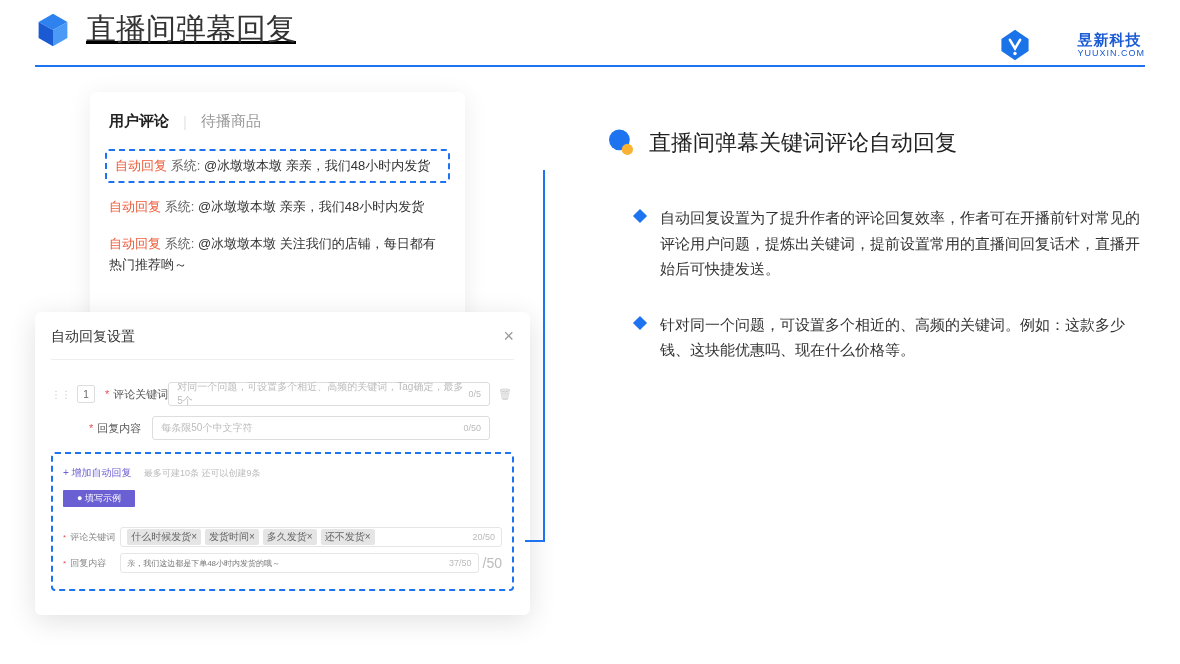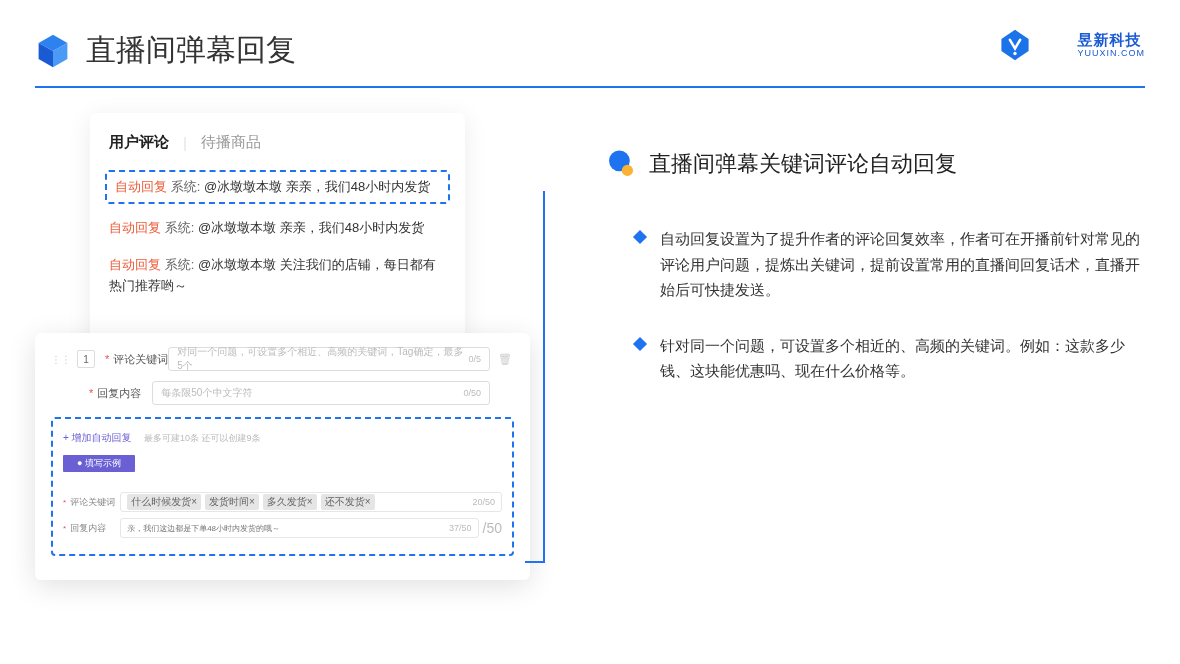--- a/index.html
+++ b/index.html
@@ -7,22 +7,23 @@
       width: 1180px;
       height: 664px;
       background: #ffffff;
       font-family: "Microsoft YaHei", "PingFang SC", sans-serif;
       position: relative;
       overflow: hidden;
     }
     .header {
       display: flex;
       align-items: center;
-      padding: 30px 35px 0 35px;
+      padding: 9px 35px 0 35px;
       position: relative;
+      text-decoration: underline;
     }
     .header-icon {
       width: 36px;
       height: 36px;
       margin-right: 15px;
       position: relative;
     }
     .header-title {
       font-size: 30px;
       font-weight: 400;
@@ -232,20 +233,24 @@
         <span class="reply-text">@冰墩墩本墩 亲亲，我们48小时内发货</span>
       </div>
       <div class="reply-row">
         <span class="reply-label">自动回复</span>
         <span class="reply-sys">系统:</span>
         <span class="reply-text">@冰墩墩本墩 关注我们的店铺，每日都有热门推荐哟～</span>
       </div>
     </div>
 
     <div class="settings-card">
+      <div class="settings-head">
+        <span class="settings-title">自动回复设置</span>
+        <span class="close-x">×</span>
+      </div>
       <div class="setting-row">
         <span class="row-handle">⋮⋮</span>
         <span class="row-num">1</span>
         <span class="required">*</span>
         <span class="row-label">评论关键词</span>
         <div class="row-input">
           <span>对同一个问题，可设置多个相近、高频的关键词，Tag确定，最多5个</span>
           <span class="input-count">0/5</span>
         </div>
         <span class="trash">🗑</span>

